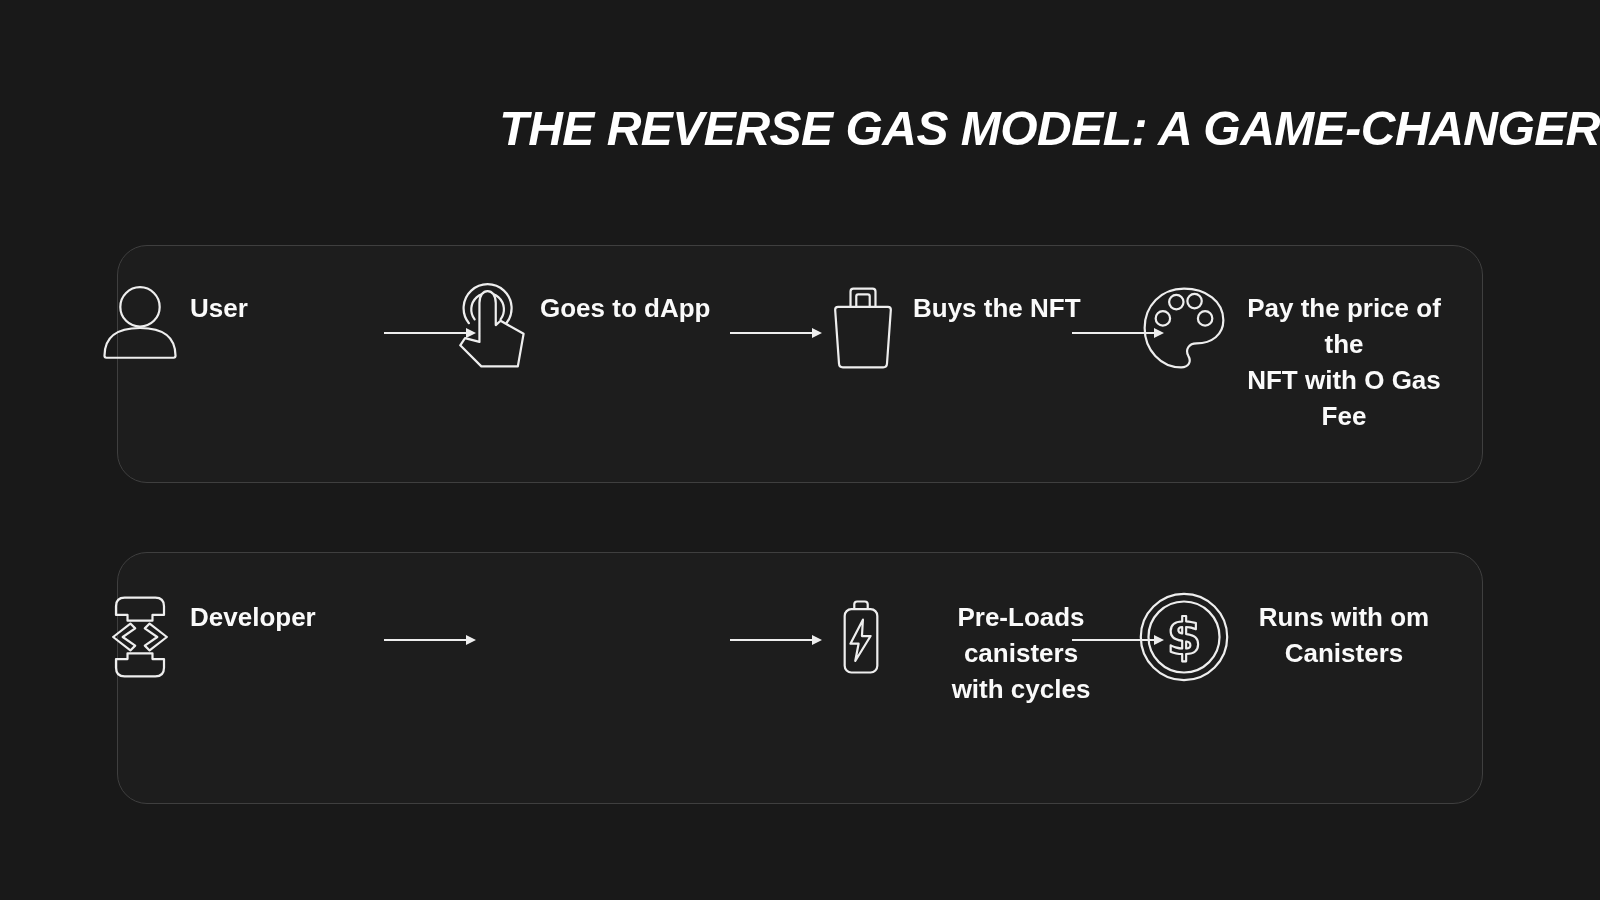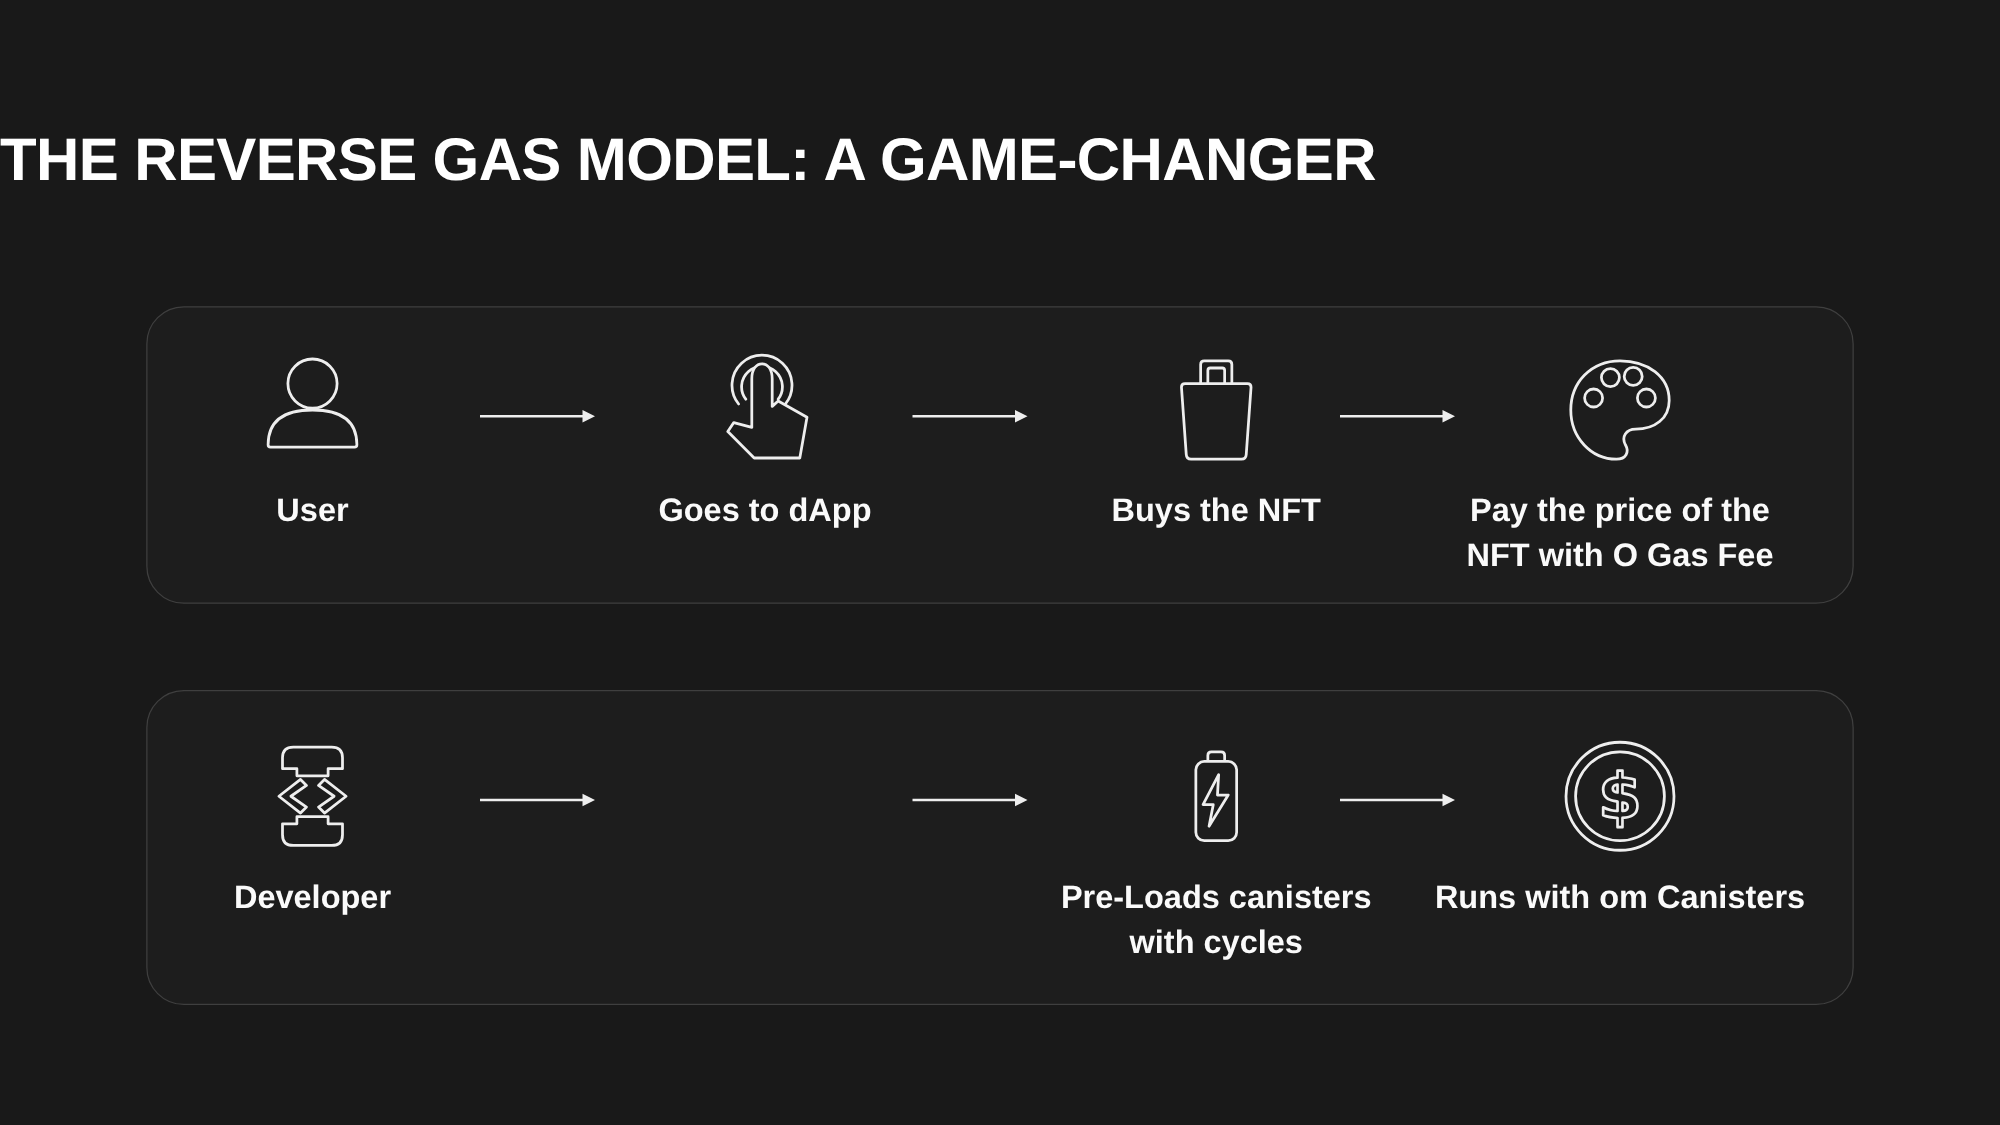--- a/index.html
+++ b/index.html
@@ -1,33 +1,33 @@
 <!DOCTYPE html>
 <html style="--bg: #191919; --panel: #1d1d1d; --border: #3f3f3f; --text: #fafafa; --stroke: #eeeeee;"><head>
 <meta charset="utf-8">
 <style>
   :root{
     --bg:#191919; --panel:#1d1d1d; --border:#3f3f3f; --text:#fafafa; --stroke:#eeeeee;
   }
   html,body{margin:0;padding:0;background:var(--bg);}
   .canvas{position:relative;width:1600px;height:900px;background:var(--bg);overflow:hidden;
           font-family:"Liberation Sans",sans-serif;}
-  .title{position:absolute;top:101px;left:0;width:100%;margin:0;text-align:left;
-         font-size:48px;font-weight:bold;letter-spacing:-0.5px;color:#ffffff;}
+  .title{position:absolute;top:101px;left:0;width:100%;margin:0;text-align:right;
+         font-size:48px;font-weight:bold;letter-spacing:-0.5px;color:#ffffff;font-style:italic;}
   .panel{position:absolute;left:117px;width:1366px;background:var(--panel);
          border:1px solid var(--border);border-radius:30px;box-sizing:border-box;}
   .panel-1{top:245px;height:238px;}
   .panel-2{top:552px;height:252px;}
-  .step{position:absolute;width:320px;display:flex;flex-direction:column;align-items:center;}
+  .step{position:absolute;width:320px;display:flex;flex-direction:row;}
   .icon-box{width:100px;height:100px;display:flex;align-items:center;justify-content:center;}
   .step-label{margin-top:12px;font-size:26px;font-weight:bold;line-height:36px;
               color:var(--text);text-align:center;white-space:pre-line;}
   .arrow{position:absolute;width:94px;height:14px;}
   
-  .c1{left:90px;} .c2{left:452px;} .c3{left:813px;} .c4{left:1136px;}
+  .c1{left:90px;} .c2{left:440px;} .c3{left:813px;} .c4{left:1136px;}
   .r1{top:278px;} .r2{top:587px;}
   .ar1{top:326px;} .ar2{top:633px;}
   .a1{left:383px;} .a2{left:729px;} .a3{left:1071px;}
 </style>
 </head>
 <body>
 
 <div class="canvas">
 
   <h1 class="title">THE REVERSE GAS MODEL: A GAME-CHANGER</h1>

